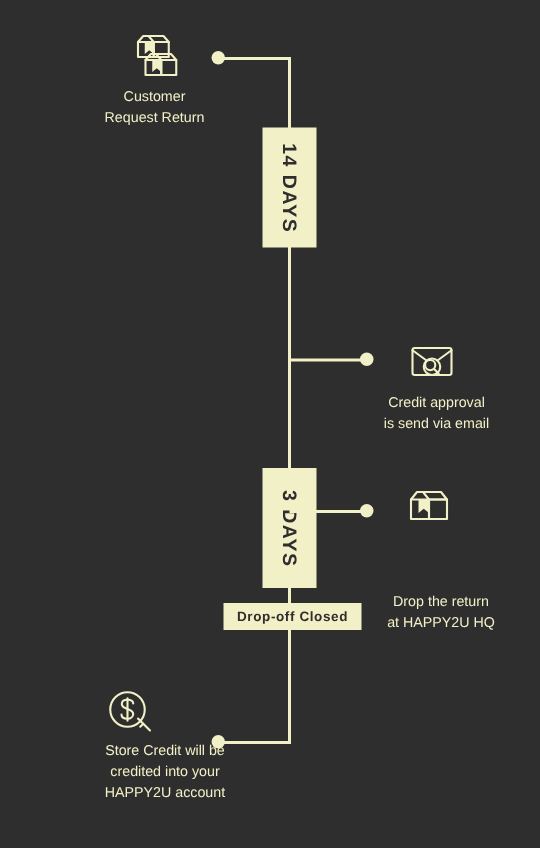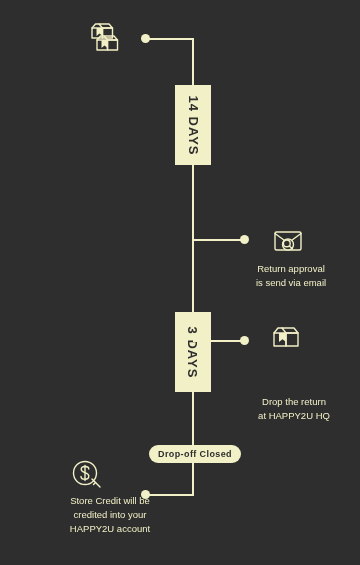--- a/index.html
+++ b/index.html
@@ -109,40 +109,42 @@
       <path d="M16.5 6 L26.5 6 L26.5 16 L16.5 16 Z"></path>
       <path d="M6 6 L9.5 2 L13 2"></path>
       <path d="M18 14 L28 14 L31.5 18 L21.5 18 Z"></path>
       <path d="M21.5 18 L21.5 26 L18.5 23.5 L15.5 26 L15.5 18 Z" fill="#f2f0c6" stroke="none"></path>
       <path d="M11 18 L21.5 18 L21.5 28 L11 28 Z"></path>
       <path d="M21.5 18 L31.5 18 L31.5 28 L21.5 28 Z"></path>
       <path d="M11 18 L14.5 14 L18 14"></path>
     </svg>
   </div>
 
+  <div class="caption center" style="left:40px; top:58px; width:126px;">Customer
+Request Return</div>
 
   <div class="duration" style="left:175px; top:85px; width:36px; height:80px;">
     <span>14 DAYS</span>
   </div>
 
 
   <div class="branch" style="left:193px; top:239px; width:52px;"></div>
   <div class="node-dot" style="left:240px; top:235px;"></div>
 
   <div class="icon" style="left:272px; top:228px;">
     <svg width="32" height="26" viewBox="0 0 32 26" fill="none" stroke="#f2f0c6" stroke-width="1.4" stroke-linejoin="round" stroke-linecap="round">
       <rect x="3" y="4" width="26" height="18" rx="1.5"></rect>
       <path d="M3 5.5 L16 15 L29 5.5"></path>
       <circle cx="16" cy="16.5" r="5.5" fill="#2e2e2e"></circle>
       <circle cx="14.8" cy="15.4" r="3.4"></circle>
       <path d="M17.4 18 L20.5 21"></path>
     </svg>
   </div>
 
-  <div class="caption center" style="left:232px; top:262px; width:118px;">Return approval
+  <div class="caption center" style="left:232px; top:262px; width:118px;">Credit approval
 is send via email</div>
 
   <div class="duration" style="left:175px; top:312px; width:36px; height:80px;">
     <span>3 DAYS</span>
   </div>
 
   <div class="branch" style="left:193px; top:340px; width:52px;"></div>
   <div class="node-dot" style="left:240px; top:336px;"></div>
 
   <div class="icon" style="left:271px; top:325px;">
@@ -151,21 +153,21 @@
       <path d="M15 8 L15 17 L11.5 14.2 L8 17 L8 8 Z" fill="#f2f0c6" stroke="none"></path>
       <path d="M3 8 L15 8 L15 21 L3 21 Z"></path>
       <path d="M15 8 L27 8 L27 21 L15 21 Z"></path>
       <path d="M3 8 L7 3 L11 3"></path>
     </svg>
   </div>
 
   <div class="caption center" style="left:234px; top:367px; width:120px;margin-top:28px;">Drop the return
 at HAPPY2U HQ</div>
 
-  <div class="status-pill" style="left:149px; top:445px;border-radius:9px;">Drop-off Closed</div>
+  <div class="status-pill" style="left:149px; top:402px;">Drop-off Closed</div>
 
   <div class="branch" style="left:145px; top:494px; width:48px;"></div>
   <div class="node-dot" style="left:141px; top:490px;"></div>
 
   <div class="icon" style="left:70px; top:458px;">
     <svg width="32" height="30" viewBox="0 0 32 30" fill="none" stroke="#f2f0c6" stroke-width="1.4" stroke-linejoin="round" stroke-linecap="round">
       <circle cx="15" cy="15" r="11.5"></circle>
       <path d="M15 7.5 L15 22.5"></path>
       <path d="M18.8 11 C18.8 9.3 17.2 8.5 15 8.5 C12.8 8.5 11.2 9.5 11.2 11.3 C11.2 15.4 18.8 13.8 18.8 18 C18.8 20 17 21.2 15 21.2 C12.6 21.2 11 20.1 11 18.4"></path>
       <path d="M22 21 L30 29"></path>

